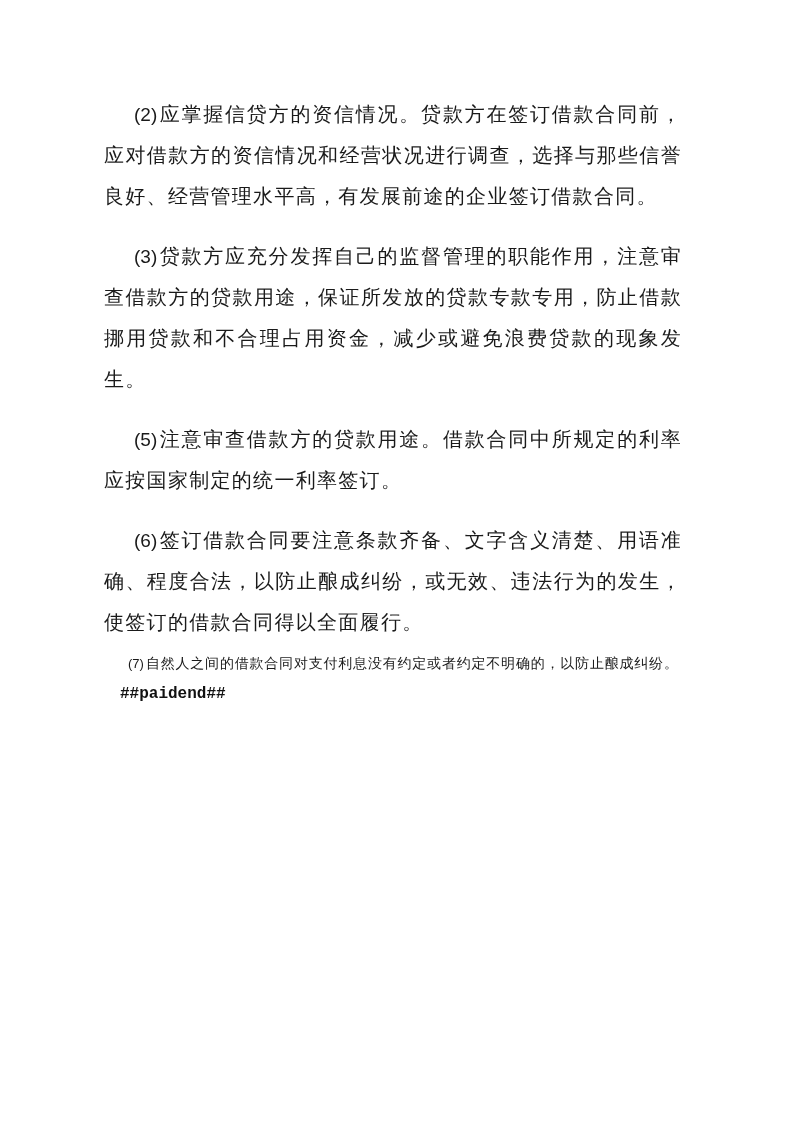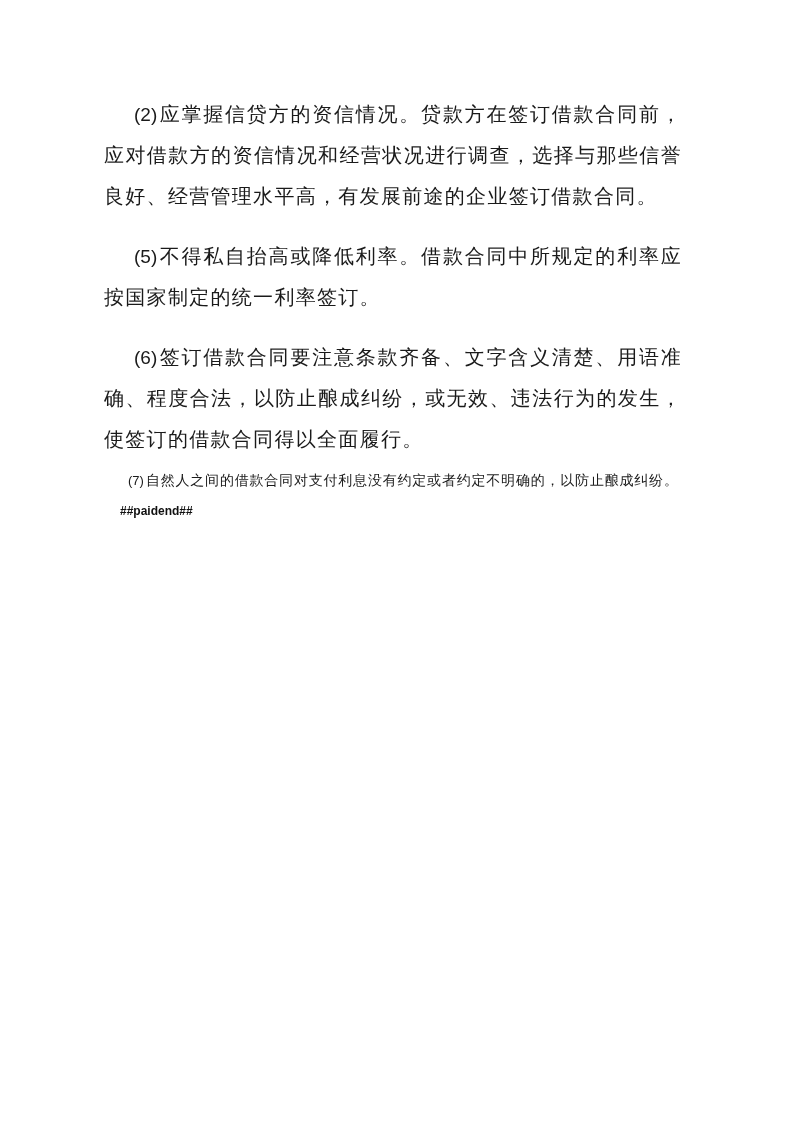--- a/index.html
+++ b/index.html
@@ -45,39 +45,40 @@
     color: #1a1a1a;
     text-align: left;
     letter-spacing: 0.8px;
     text-indent: 24px;
   }
   .footnote .marker {
     font-size: 13px;
   }
   .endmarker {
     margin: 4px 0 0 16px;
-    font-family: Liberation Sans, sans-serif;
-    font-size: 12px;
+    font-family: Liberation Mono, monospace;
+    font-size: 16px;
     font-weight: 600;
     letter-spacing: 0;
     color: #111111;
     line-height: 27px;
   }
 </style>
 </head>
 <body>
 
 <div class="page">
   <div class="content">
 
     <p class="para"><span class="marker">(2)</span><span>应掌握信贷方的资信情况。贷款方在签订借款合同前，应对借款方的资信情况和经营状况进行调查，选择与那些信誉良好、经营管理水平高，有发展前途的企业签订借款合同。</span></p>
 
+    <p class="para"><span class="marker">(3)</span><span>贷款方应充分发挥自己的监督管理的职能作用，注意审查借款方的贷款用途，保证所发放的贷款专款专用，防止借款挪用贷款和不合理占用资金，减少或避免浪费贷款的现象发生。</span></p>
 
 
-    <p class="para"><span class="marker">(5)</span><span>不得私自抬高或降低利率。借款合同中所规定的利率应按国家制定的统一利率签订。</span></p>
+    <p class="para"><span class="marker">(5)</span><span>注意审查借款方的贷款用途。借款合同中所规定的利率应按国家制定的统一利率签订。</span></p>
 
     <p class="para"><span class="marker">(6)</span><span>签订借款合同要注意条款齐备、文字含义清楚、用语准确、程度合法，以防止酿成纠纷，或无效、违法行为的发生，使签订的借款合同得以全面履行。</span></p>
 
     <p class="footnote"><span class="marker">(7)</span><span>自然人之间的借款合同对支付利息没有约定或者约定不明确的，以防止酿成纠纷。</span></p>
 
     <p class="endmarker">##paidend##</p>
 
   </div>
 </div>
 

